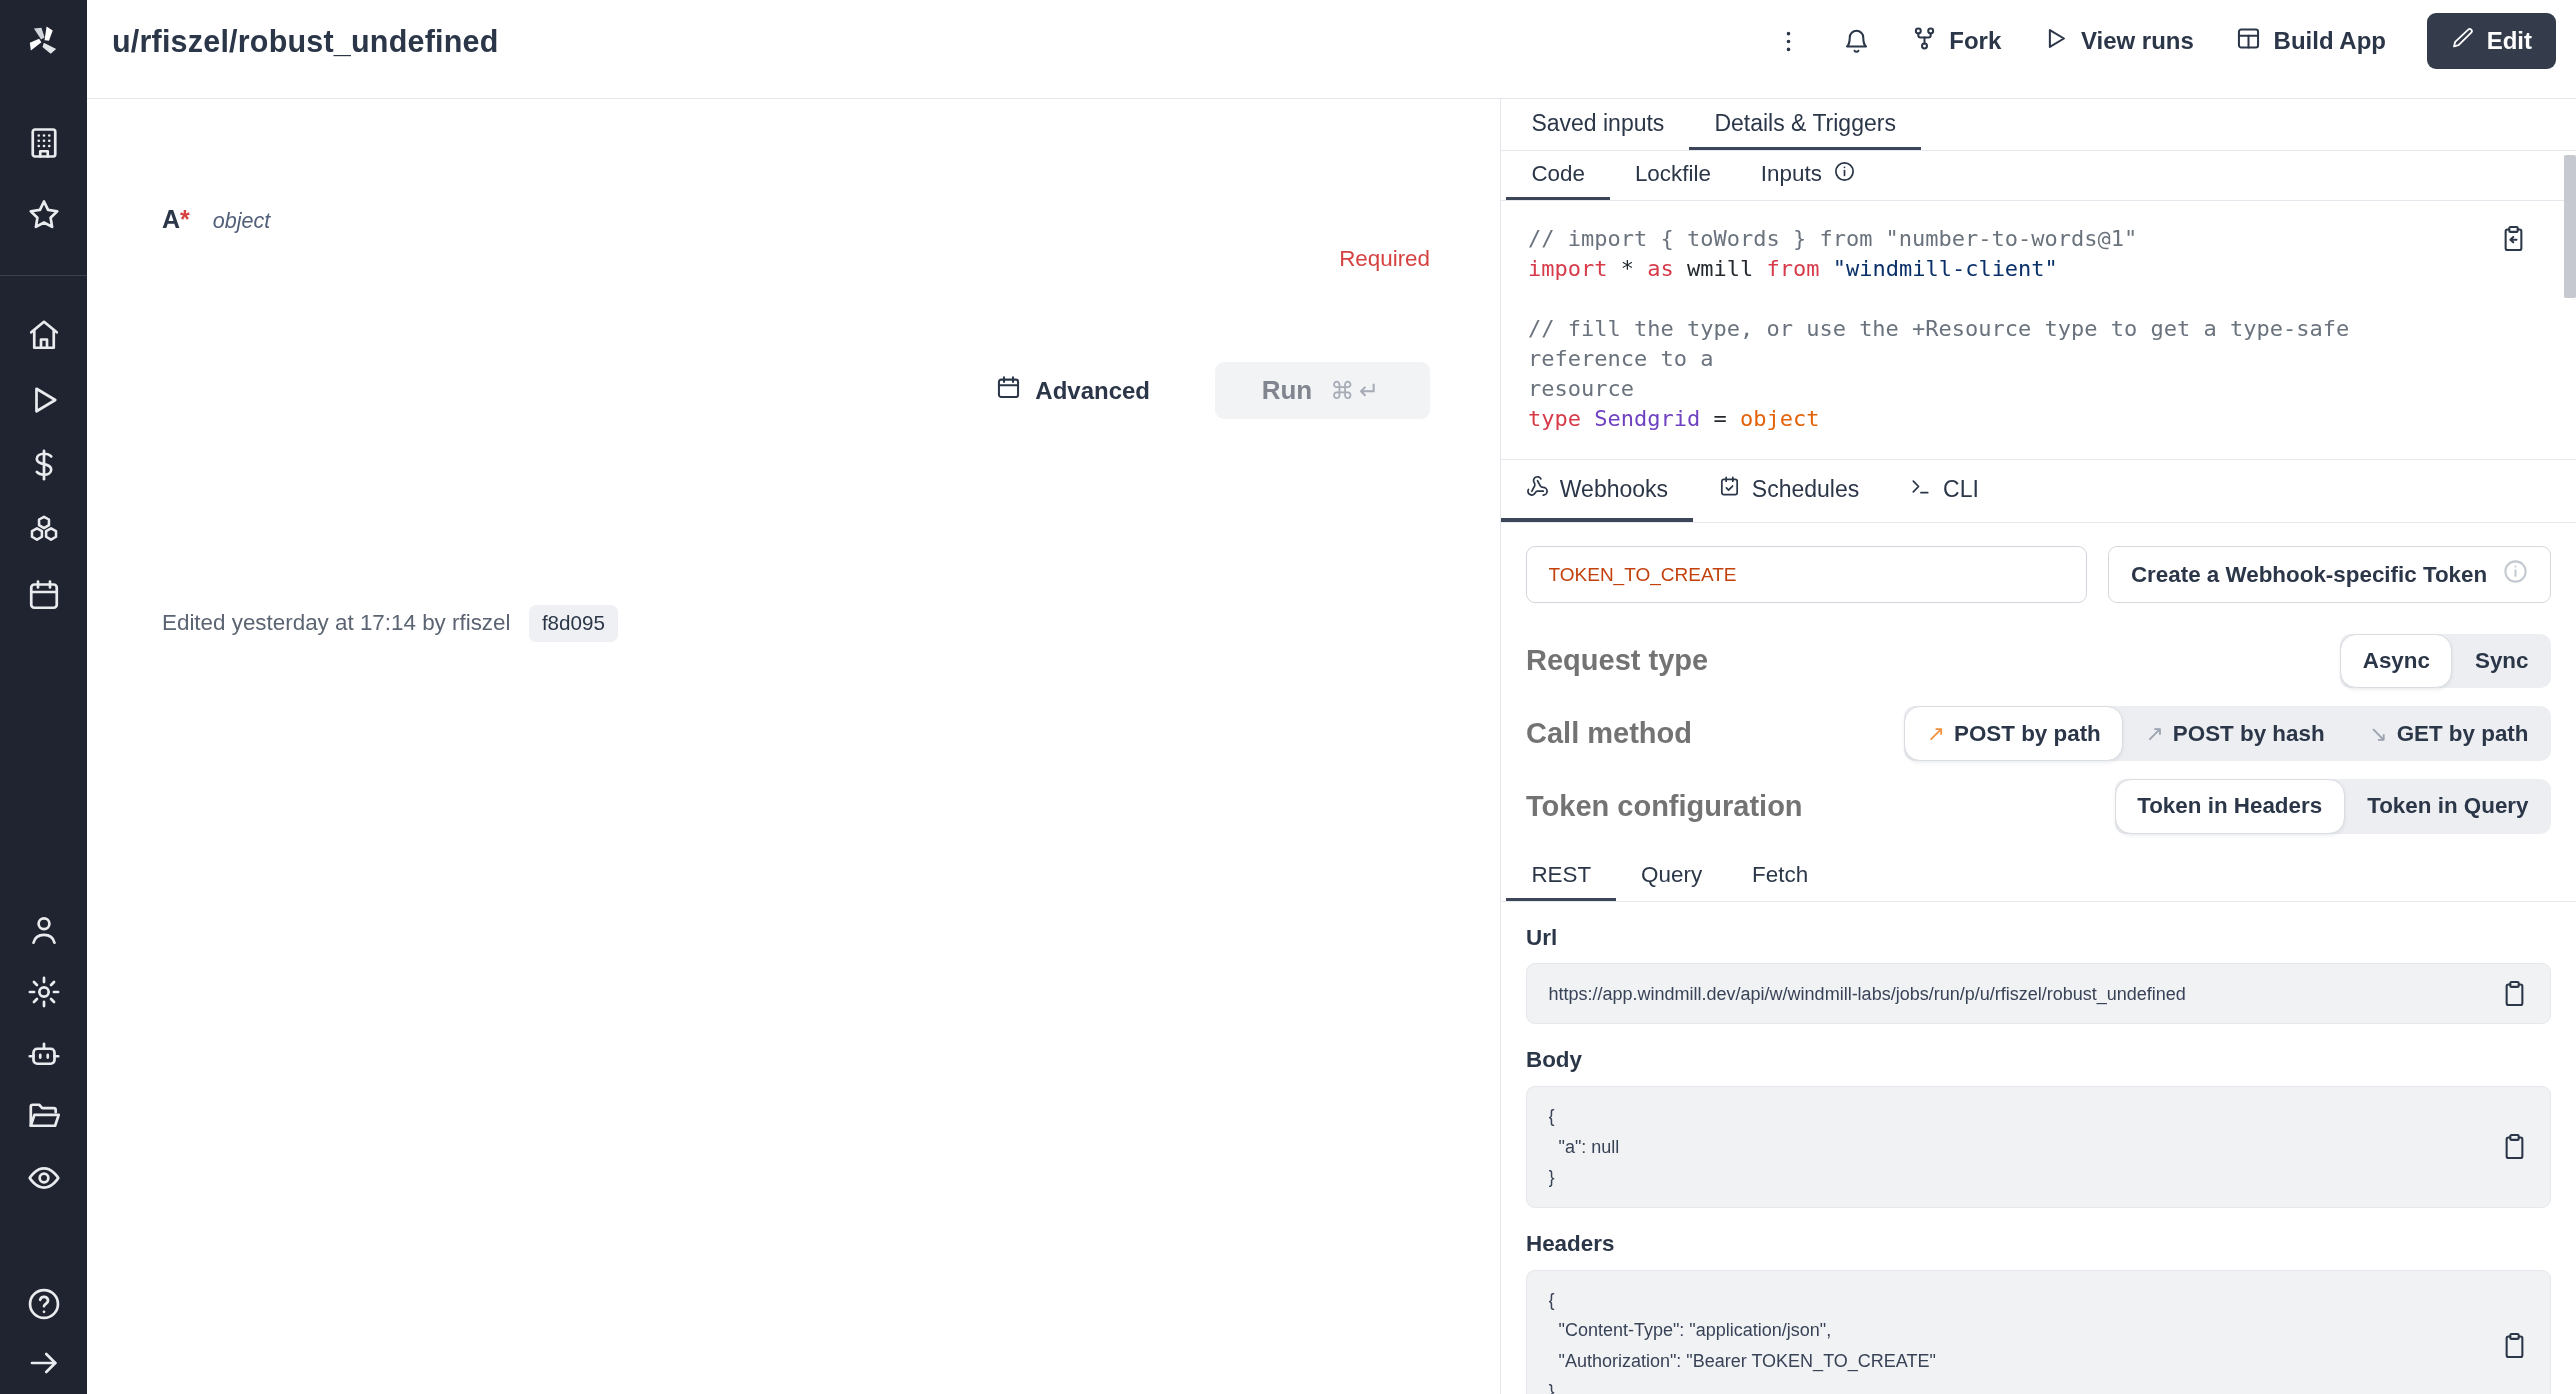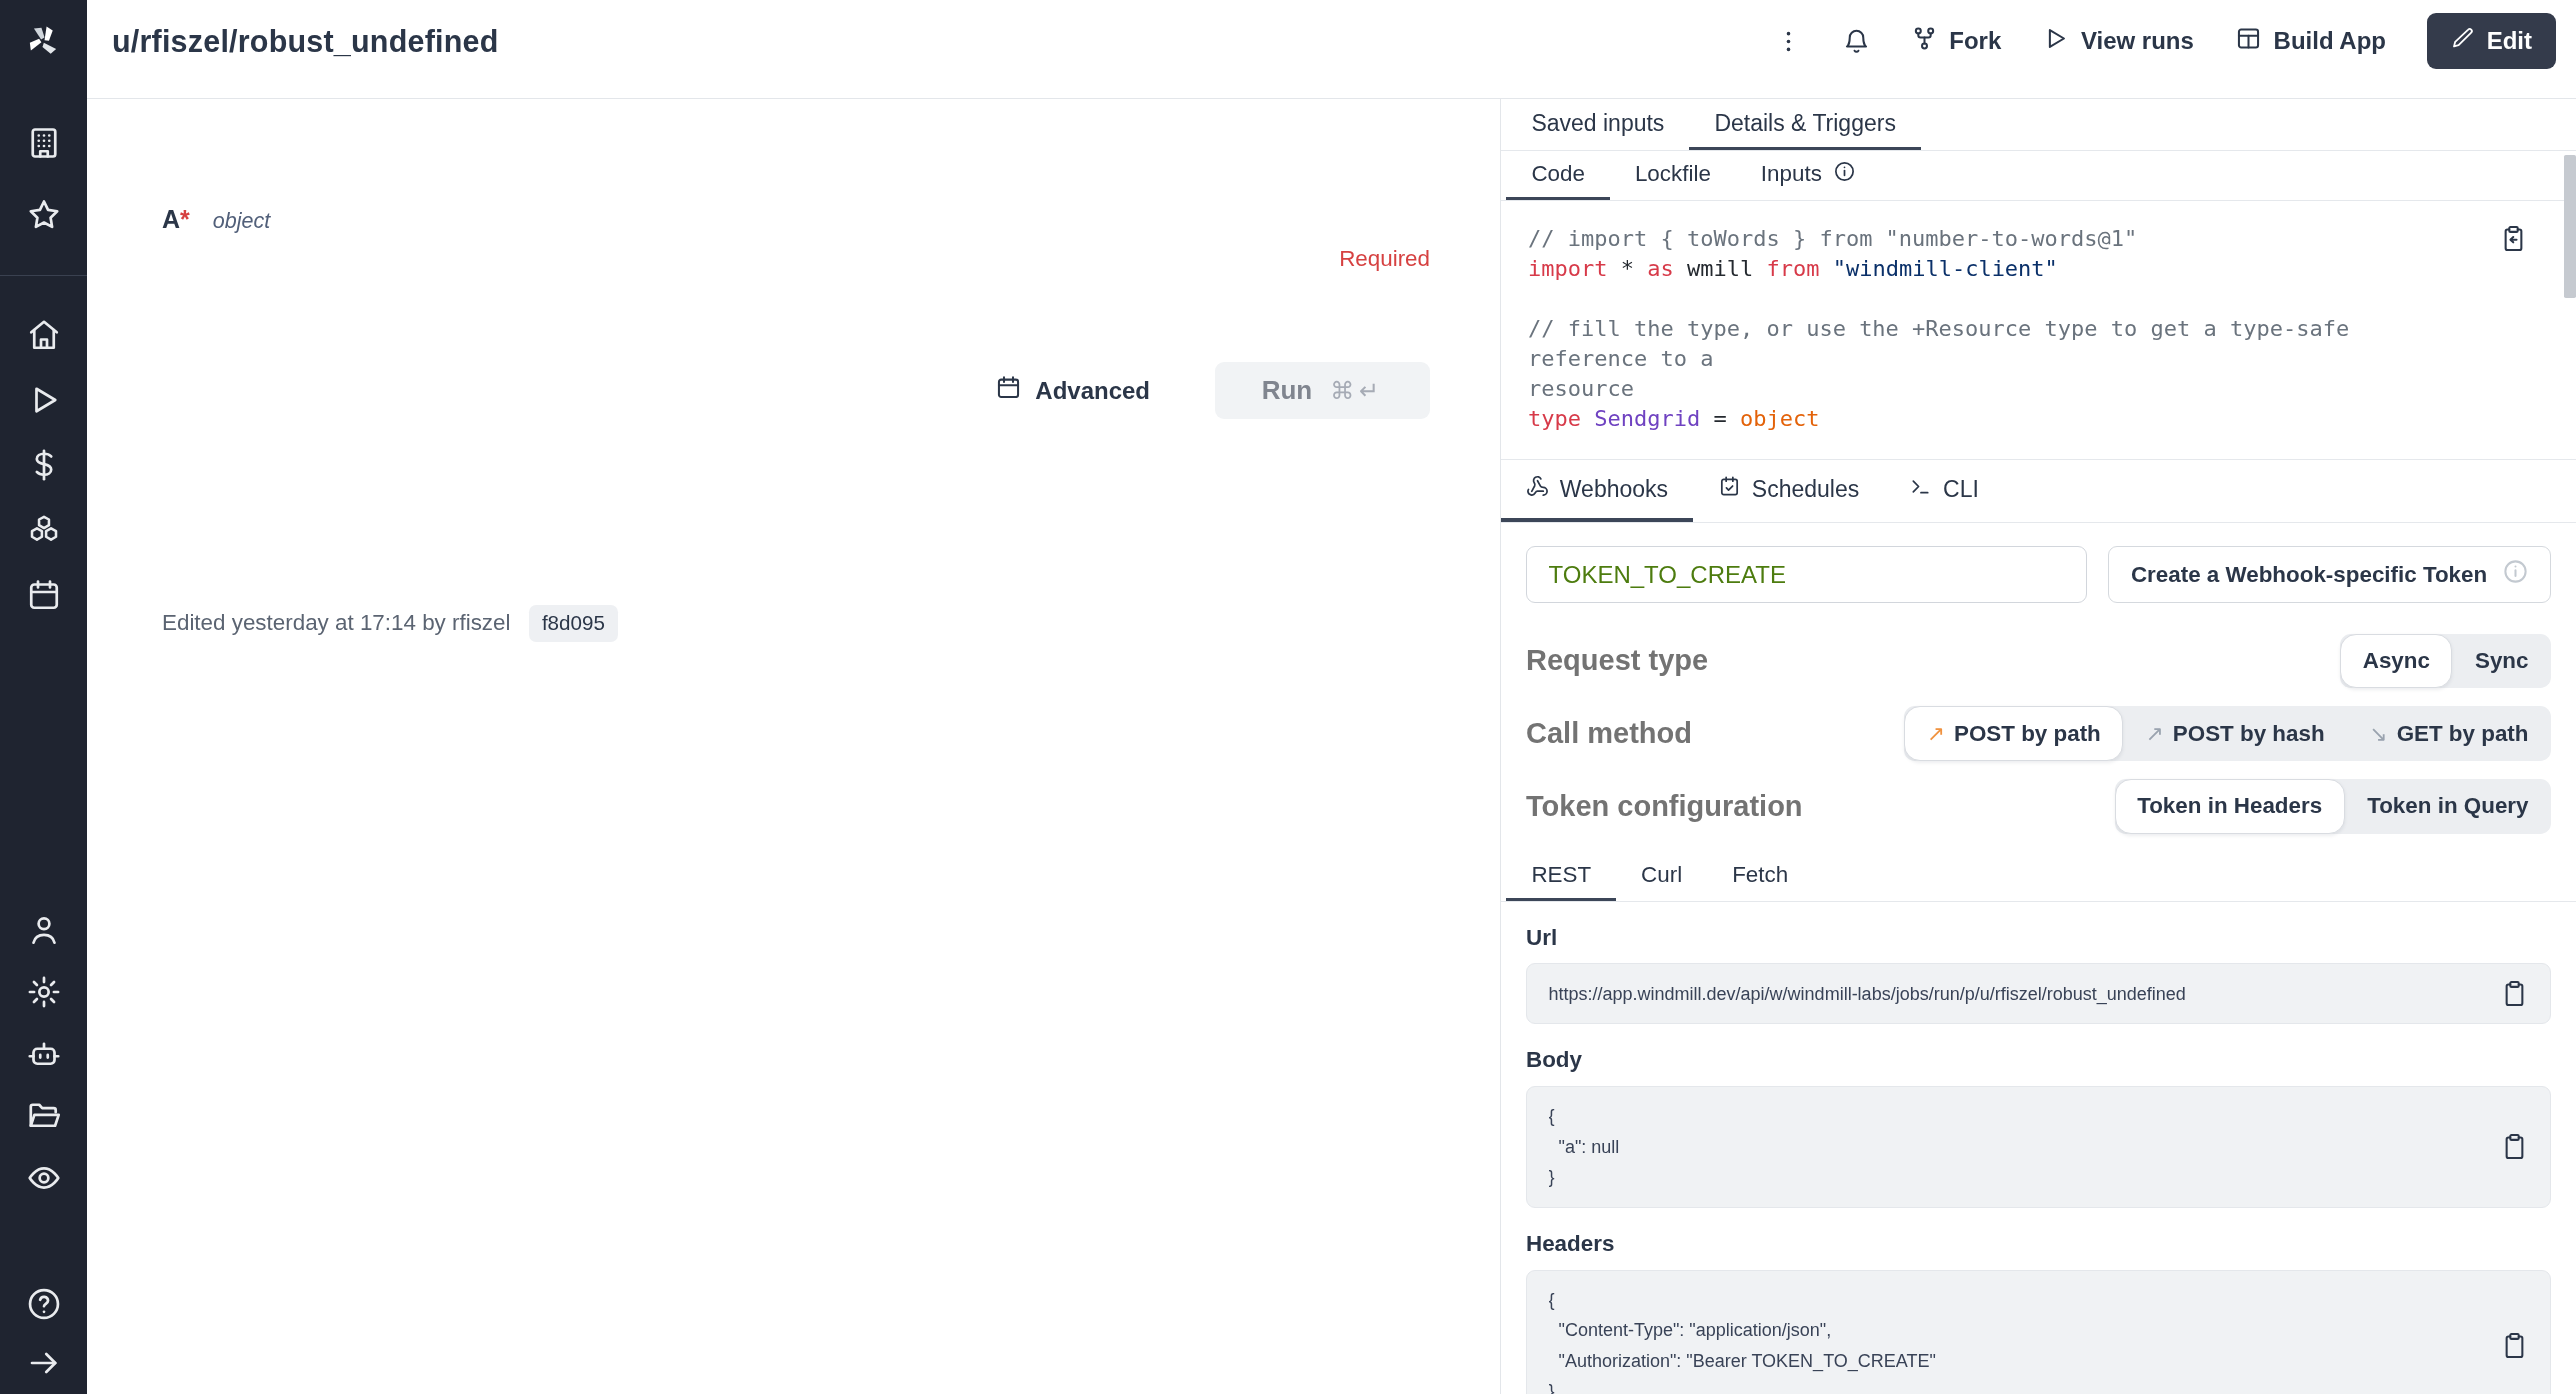--- a/index.html
+++ b/index.html
@@ -87,21 +87,21 @@
   .pl { color:#24292f; } .typ { color:#6f42c1; } .orn { color:#e36209; }
   .code-copy { position:absolute; top:23px; right:48px; width:29px; height:29px;
     color:#2b3648; cursor:pointer; background:none; border:none; }
   .code-copy svg { width:100%; height:100%; }
 
   .tabbar3 { height:63px; }
   .tabbar3 .tab { font-weight:500; border-bottom-width:4.5px; }
 
   .token-row { display:flex; gap:21.5px; padding:23px 25px 21.5px 25px; align-items:center; flex-shrink:0; }
   .token-input { flex:1; height:57px; border:1.3px solid #d2d6dc; border-radius:9px;
-    padding:0 21.5px; font-size:24px; font-family:inherit; color:#4d7c0f; outline:none; min-width:0; }
+    padding:0 21.5px; font-size:19px; font-family:inherit; color:#c2410c; outline:none; min-width:0; }
   .create-token-btn { display:flex; align-items:center; gap:14.3px; height:57px; background:#fff;
     border:1.3px solid #d5d9de; border-radius:9px; padding:0 21.5px; font-size:22.4px;
     font-weight:bold; color:#2b3648; font-family:inherit; cursor:pointer; flex-shrink:0; }
   .create-token-btn svg { width:27px; height:27px; color:#c3c9d0; }
 
   .cfg-row { display:flex; justify-content:space-between; align-items:center;
     padding:9px 25px; flex-shrink:0; }
   .cfg-label { font-size:29px; font-weight:bold; color:#737373; white-space:nowrap; }
   .segmented { display:flex; background:#eceef1; border-radius:10.8px; align-items:center; }
   .seg-item { display:flex; align-items:center; gap:9px; padding:13.4px 21.5px; font-size:22.4px;
@@ -457,21 +457,21 @@
               <span>Token in Query</span>
             </div>
           </div>
         </div>
 
         <div class="tabbar tabbar4">
           <div class="tab active">
             <span>REST</span>
           </div>
           <div class="tab">
-            <span>Curl</span>
+            <span>Query</span>
           </div>
           <div class="tab">
             <span>Fetch</span>
           </div>
         </div>
 
         <div class="kv-section">
           <div class="kv-label">Url</div>
           <div class="kv-box">
             <span class="kv-value">https://app.windmill.dev/api/w/windmill-labs/jobs/run/p/u/rfiszel/robust_undefined</span>

